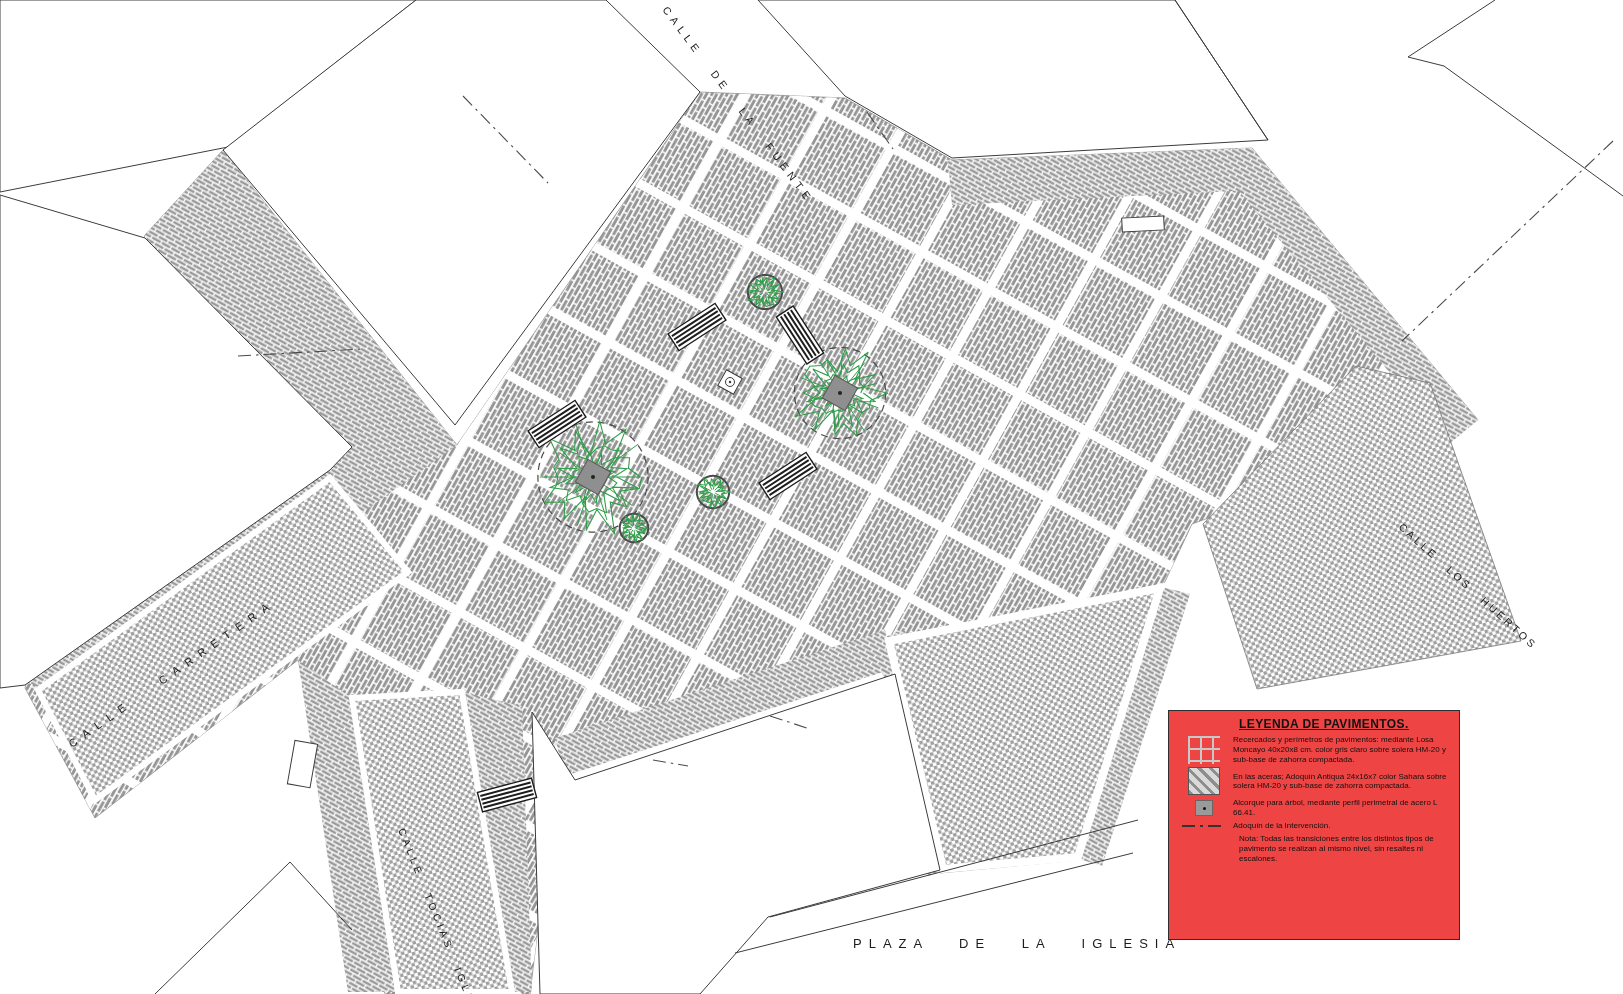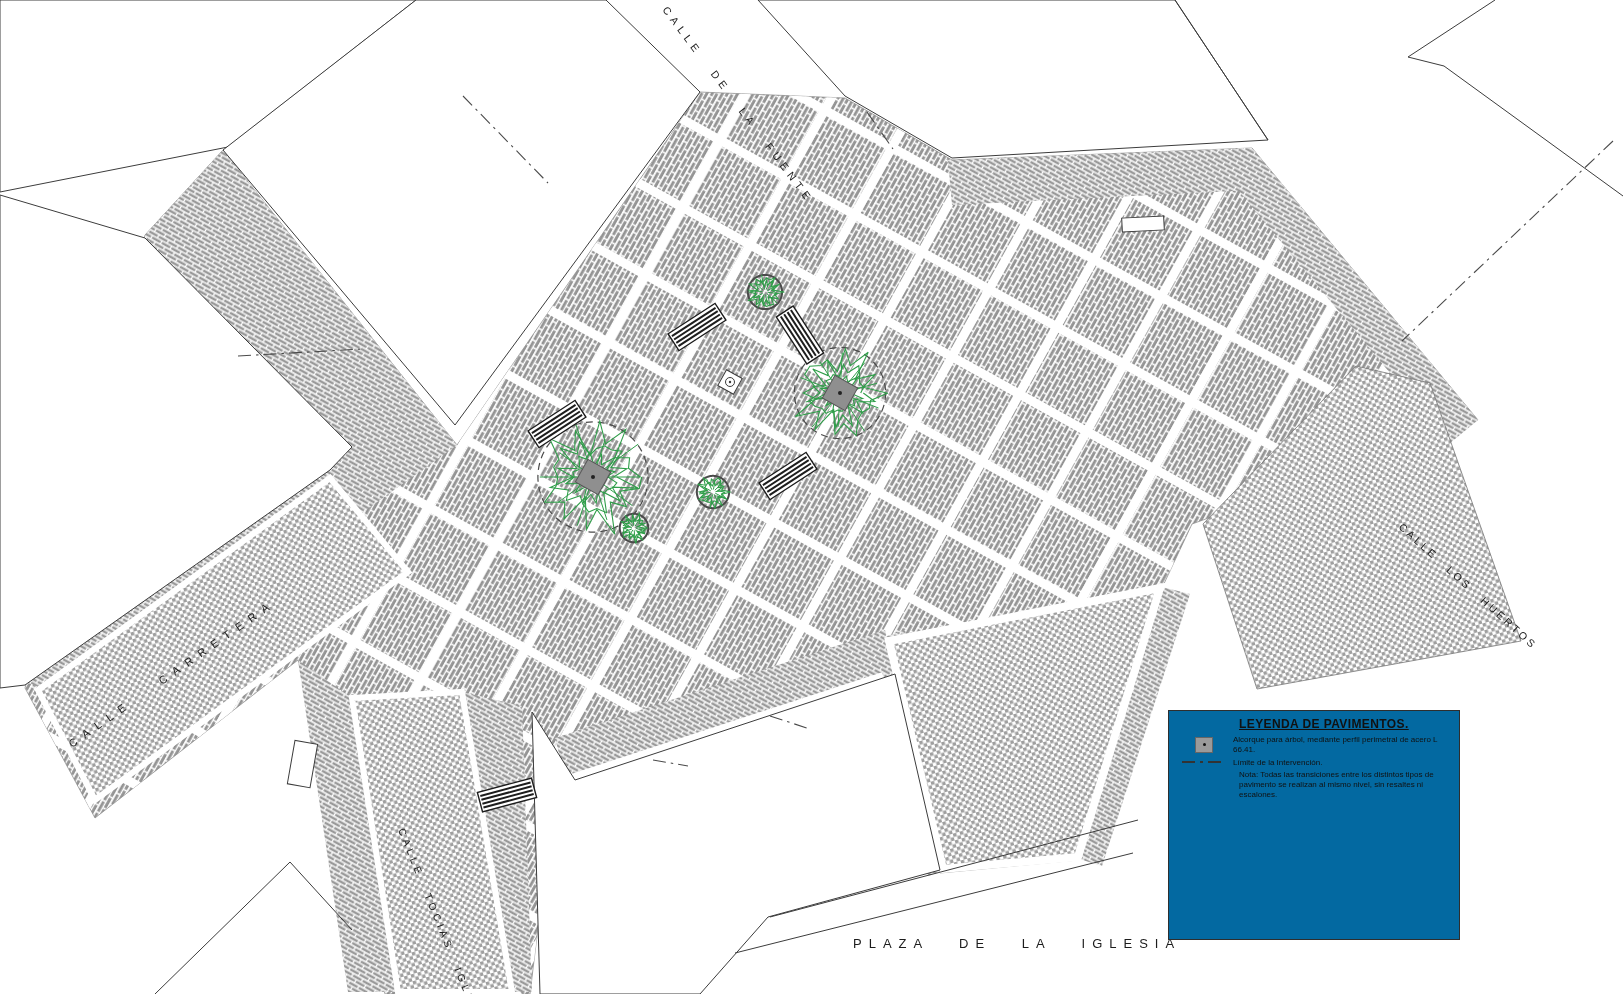--- a/index.html
+++ b/index.html
@@ -6,21 +6,21 @@
   #stage{position:relative;width:1623px;height:994px;background:#fff;overflow:hidden;
          font-family:"Liberation Sans",sans-serif;}
   svg{position:absolute;left:0;top:0;}
   .street-label{fill:#1c1c1c;font-size:10.5px;letter-spacing:5px;word-spacing:14px;}
   .plaza-label{fill:#1c1c1c;font-size:13px;letter-spacing:7px;word-spacing:20px;}
   .bldg{fill:#ffffff;stroke:#3c3c3c;stroke-width:1;}
   .thinline{stroke:#3c3c3c;stroke-width:1;fill:none;}
   .dashdot{stroke:#4a4a4a;stroke-width:1.1;fill:none;stroke-dasharray:13 5 2.5 5;}
   
   #legend{position:absolute;left:1168px;top:710px;width:292px;height:230px;
-          border:1.3px solid #2e2e2e;background:#0369a1;box-sizing:border-box;
+          border:1.3px solid #2e2e2e;background:#ef4444;box-sizing:border-box;
           padding:6px 8px 4px 6px;}
   #legend .title{margin-left:64px;font-size:12px;font-weight:bold;color:#111;
           text-decoration:underline;letter-spacing:.4px;margin-bottom:4px;}
   .lrow{display:flex;align-items:center;margin-bottom:3px;}
   .swcol{width:58px;display:flex;justify-content:center;flex:0 0 58px;}
   .ltxt{flex:1;font-size:8px;line-height:1.22;color:#111;}
   .sw{width:32px;height:28px;border:1px solid #555;box-sizing:border-box;}
   .sw-plaza{background-image:
      repeating-linear-gradient(90deg, rgba(255,255,255,.95) 0 1.5px, transparent 1.5px 8px),
      repeating-linear-gradient(180deg, #8a8a8a 0 3.6px, #fff 3.6px 5.4px);}
@@ -248,27 +248,39 @@
     <text class="street-label" transform="translate(1398,528) rotate(42)" style="letter-spacing:3px;word-spacing:10px;">CALLE LOS HUERTOS</text>
     <text class="street-label" transform="translate(398,830) rotate(68)" style="letter-spacing:4px;word-spacing:12px;font-size:10px;">CALLE TOCIAS IGLESIA</text>
     <text class="plaza-label" transform="translate(853,948)">PLAZA DE LA IGLESIA</text>
   </g>
 </svg>
 
 <div id="legend">
   <div class="title">LEYENDA DE PAVIMENTOS.</div>
   <div class="lrow">
     <div class="swcol">
+          <div class="sw sw-losa"></div>
+        </div>
+    <div class="ltxt">Recercados y perímetros de pavimentos:  mediante Losa Moncayo 40x20x8 cm. color gris claro sobre solera HM-20 y sub-base de zahorra compactada.</div>
+  </div>
+  <div class="lrow">
+    <div class="swcol">
+          <div class="sw sw-acera"></div>
+        </div>
+    <div class="ltxt">En las aceras; Adoquín Antiqua 24x16x7 color Sahara sobre solera HM-20 y sub-base de zahorra compactada.</div>
+  </div>
+  <div class="lrow">
+    <div class="swcol">
           <div class="sw-alc">
             <span></span>
           </div>
         </div>
     <div class="ltxt">Alcorque para árbol, mediante perfil perimetral de acero L 66.41.</div>
   </div>
   <div class="lrow">
     <div class="swcol">
           <div class="sw-limit"></div>
         </div>
-    <div class="ltxt">Límite de la Intervención.</div>
+    <div class="ltxt">Adoquín de la Intervención.</div>
   </div>
   <div class="lnote">Nota: Todas las transiciones entre los distintos tipos de pavimento se realizan al mismo nivel, sin resaltes ni escalones.</div>
 </div>
 </div>
 
 </body></html>

